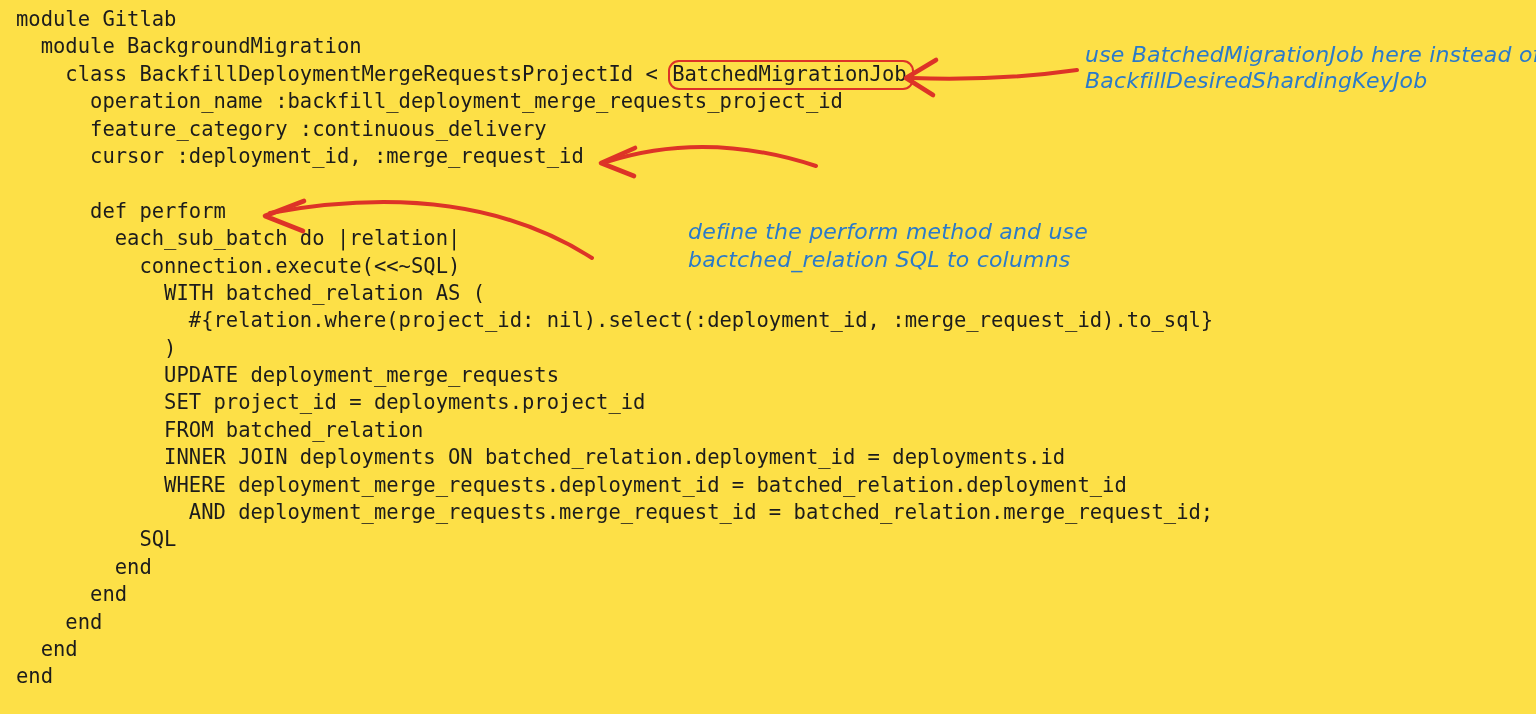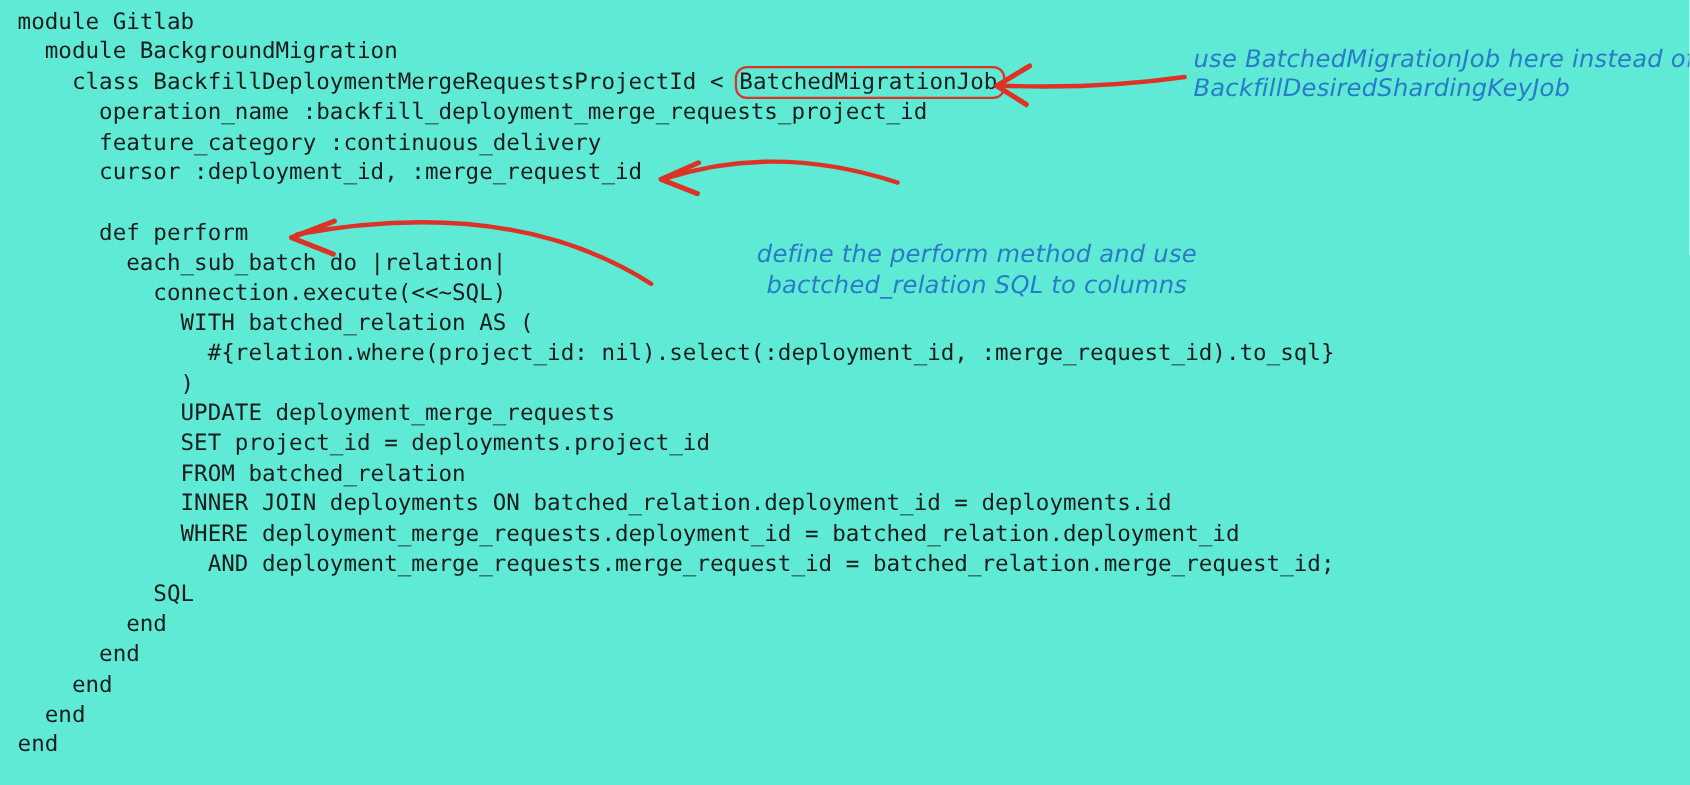--- a/index.html
+++ b/index.html
@@ -1,20 +1,20 @@
 <!DOCTYPE html>
 <html><head>
 <meta charset="utf-8">
 <style>
   html, body { margin: 0; padding: 0; background: #ffffff; }
   .canvas {
     position: relative;
     width: 1536px;
     height: 714px;
-    background: #5eead4;
+    background: #fde047;
     overflow: hidden;
     font-family: "DejaVu Sans", sans-serif;
   }
   pre.code {
     position: absolute;
     left: 16px;
     top: 6px;
     margin: 0;
     font-family: "DejaVu Sans Mono", monospace;
     font-size: 20.5px;
@@ -76,18 +76,18 @@
       <path class="head" d="M304 201 L265 216 L303 231"></path>
     </g>
   </svg>
 
   <div class="note" style="left:1085px; top:42px;">
     <div>use BatchedMigrationJob here instead of</div>
     <div>BackfillDesiredShardingKeyJob</div>
   </div>
 
 
-  <div class="note note-perform" style="left:688px; top:218px;text-align:center;">
+  <div class="note note-perform" style="left:688px; top:218px;">
     <div>define the perform method and use</div>
     <div>bactched_relation SQL to columns</div>
   </div>
 
 </div>
 
 </body></html>

